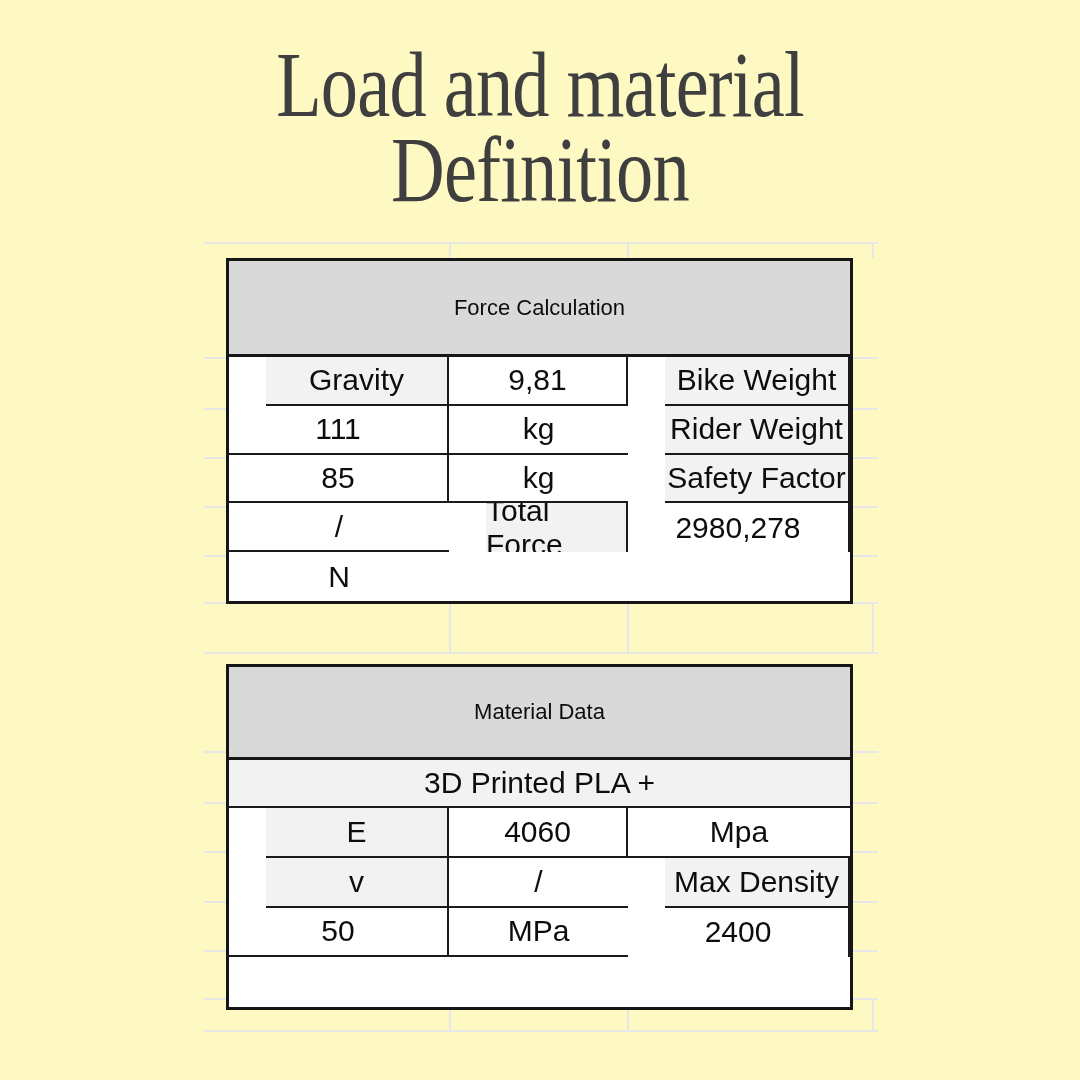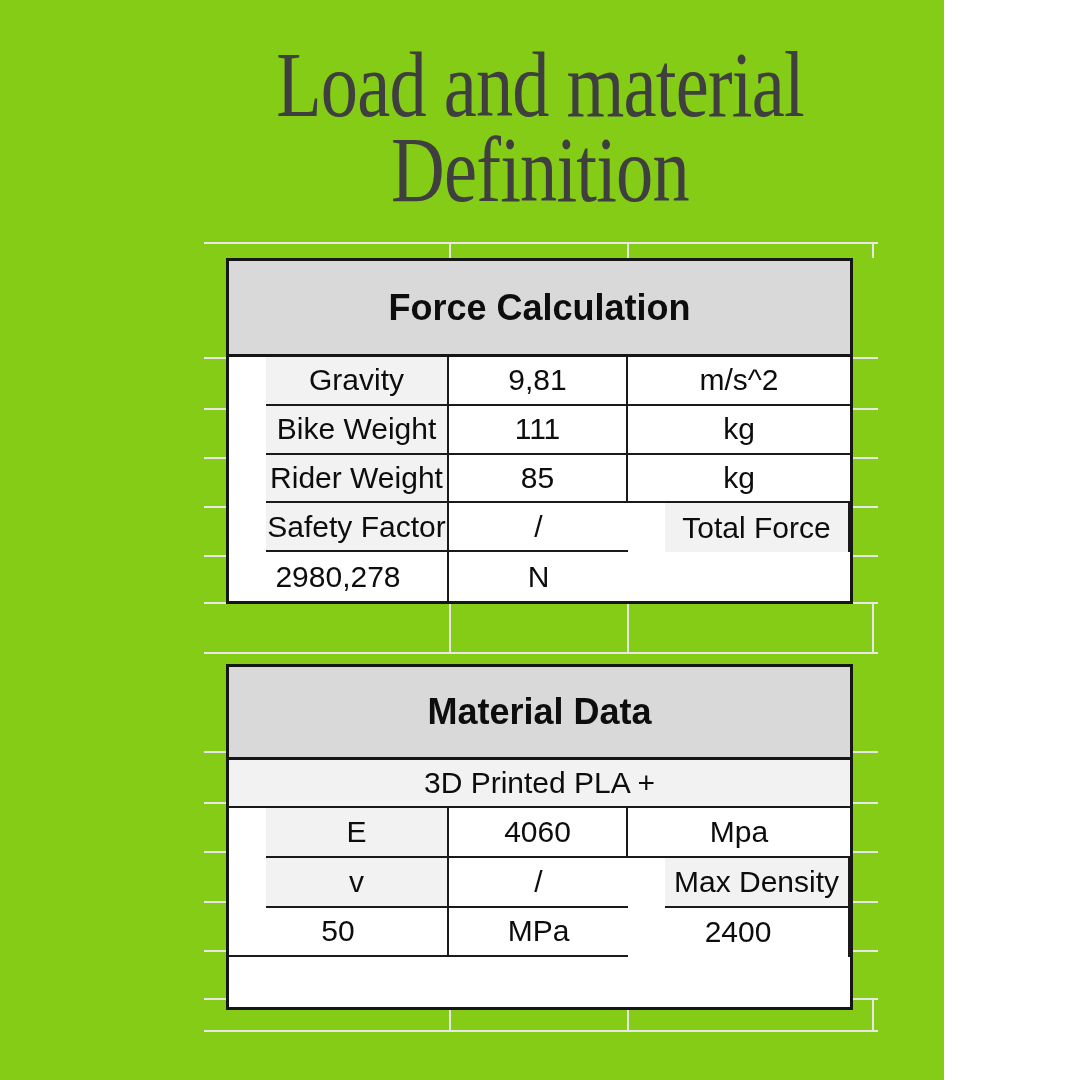--- a/index.html
+++ b/index.html
@@ -1,17 +1,17 @@
 <!DOCTYPE html>
 <html><head>
 <meta charset="utf-8">
 <style>
   html,body{margin:0;padding:0;background:#ffffff;}
   .canvas{
-    position:relative;width:944px;height:1080px;background:#84cc16;
+    position:relative;width:1080px;height:1080px;background:#fef9c3;
     overflow:hidden;font-family:"Liberation Sans",sans-serif;
   }
   
   .title{
     position:absolute;left:0;top:42px;width:1080px;text-align:center;
     font-family:"Liberation Serif",serif;font-weight:400;
     font-size:93px;line-height:85px;color:#3f3f3f;
     transform:scaleX(0.80);transform-origin:50% 0;
     letter-spacing:-1px;white-space:nowrap;
   }
@@ -26,22 +26,21 @@
     box-sizing:border-box;color:#0d0d0d;
   }
   .t-force{top:258px;grid-template-rows:96px repeat(5,1fr);}
   .t-mat{top:664px;grid-template-rows:93px 48px repeat(4,1fr);}
   .cell{
     display:flex;align-items:center;justify-content:center;
     font-size:30px;box-sizing:border-box;overflow:hidden;
   }
   .thead{
     grid-column:1 / 4;background:#d9d9d9;border-bottom:3px solid #161616;
-    font-size:36px;
-    font-weight:bold;
+    font-size:22px;
   }
   .subhead{
     grid-column:1 / 4;background:#f2f2f2;border-bottom:2px solid #1a1a1a;
   }
   .lab{background:#f2f2f2;margin-left:37px;}
   .c1,.c2{border-right:2px solid #1a1a1a;}
   .rb{border-bottom:2px solid #1a1a1a;}
 </style>
 </head>
 <body>
@@ -90,21 +89,20 @@
       <div class="gl" style="left: 872px; top: 242px; width: 2px; height: 16px;"></div>
       <div class="gl" style="left: 872px; top: 604px; width: 2px; height: 48px;"></div>
       <div class="gl" style="left: 872px; top: 1000px; width: 2px; height: 30px;"></div>
     </div>
 
   <div class="xtable t-force">
     <div class="cell thead">Force Calculation</div>
 
     <div class="cell lab c1 rb">Gravity</div>
     <div class="cell c2 rb">9,81</div>
-    <div class="cell rb">m/s^2</div>
 
     <div class="cell lab c1 rb">Bike Weight</div>
     <div class="cell c2 rb">111</div>
     <div class="cell rb">kg</div>
 
     <div class="cell lab c1 rb">Rider Weight</div>
     <div class="cell c2 rb">85</div>
     <div class="cell rb">kg</div>
 
     <div class="cell lab c1 rb">Safety Factor</div>

